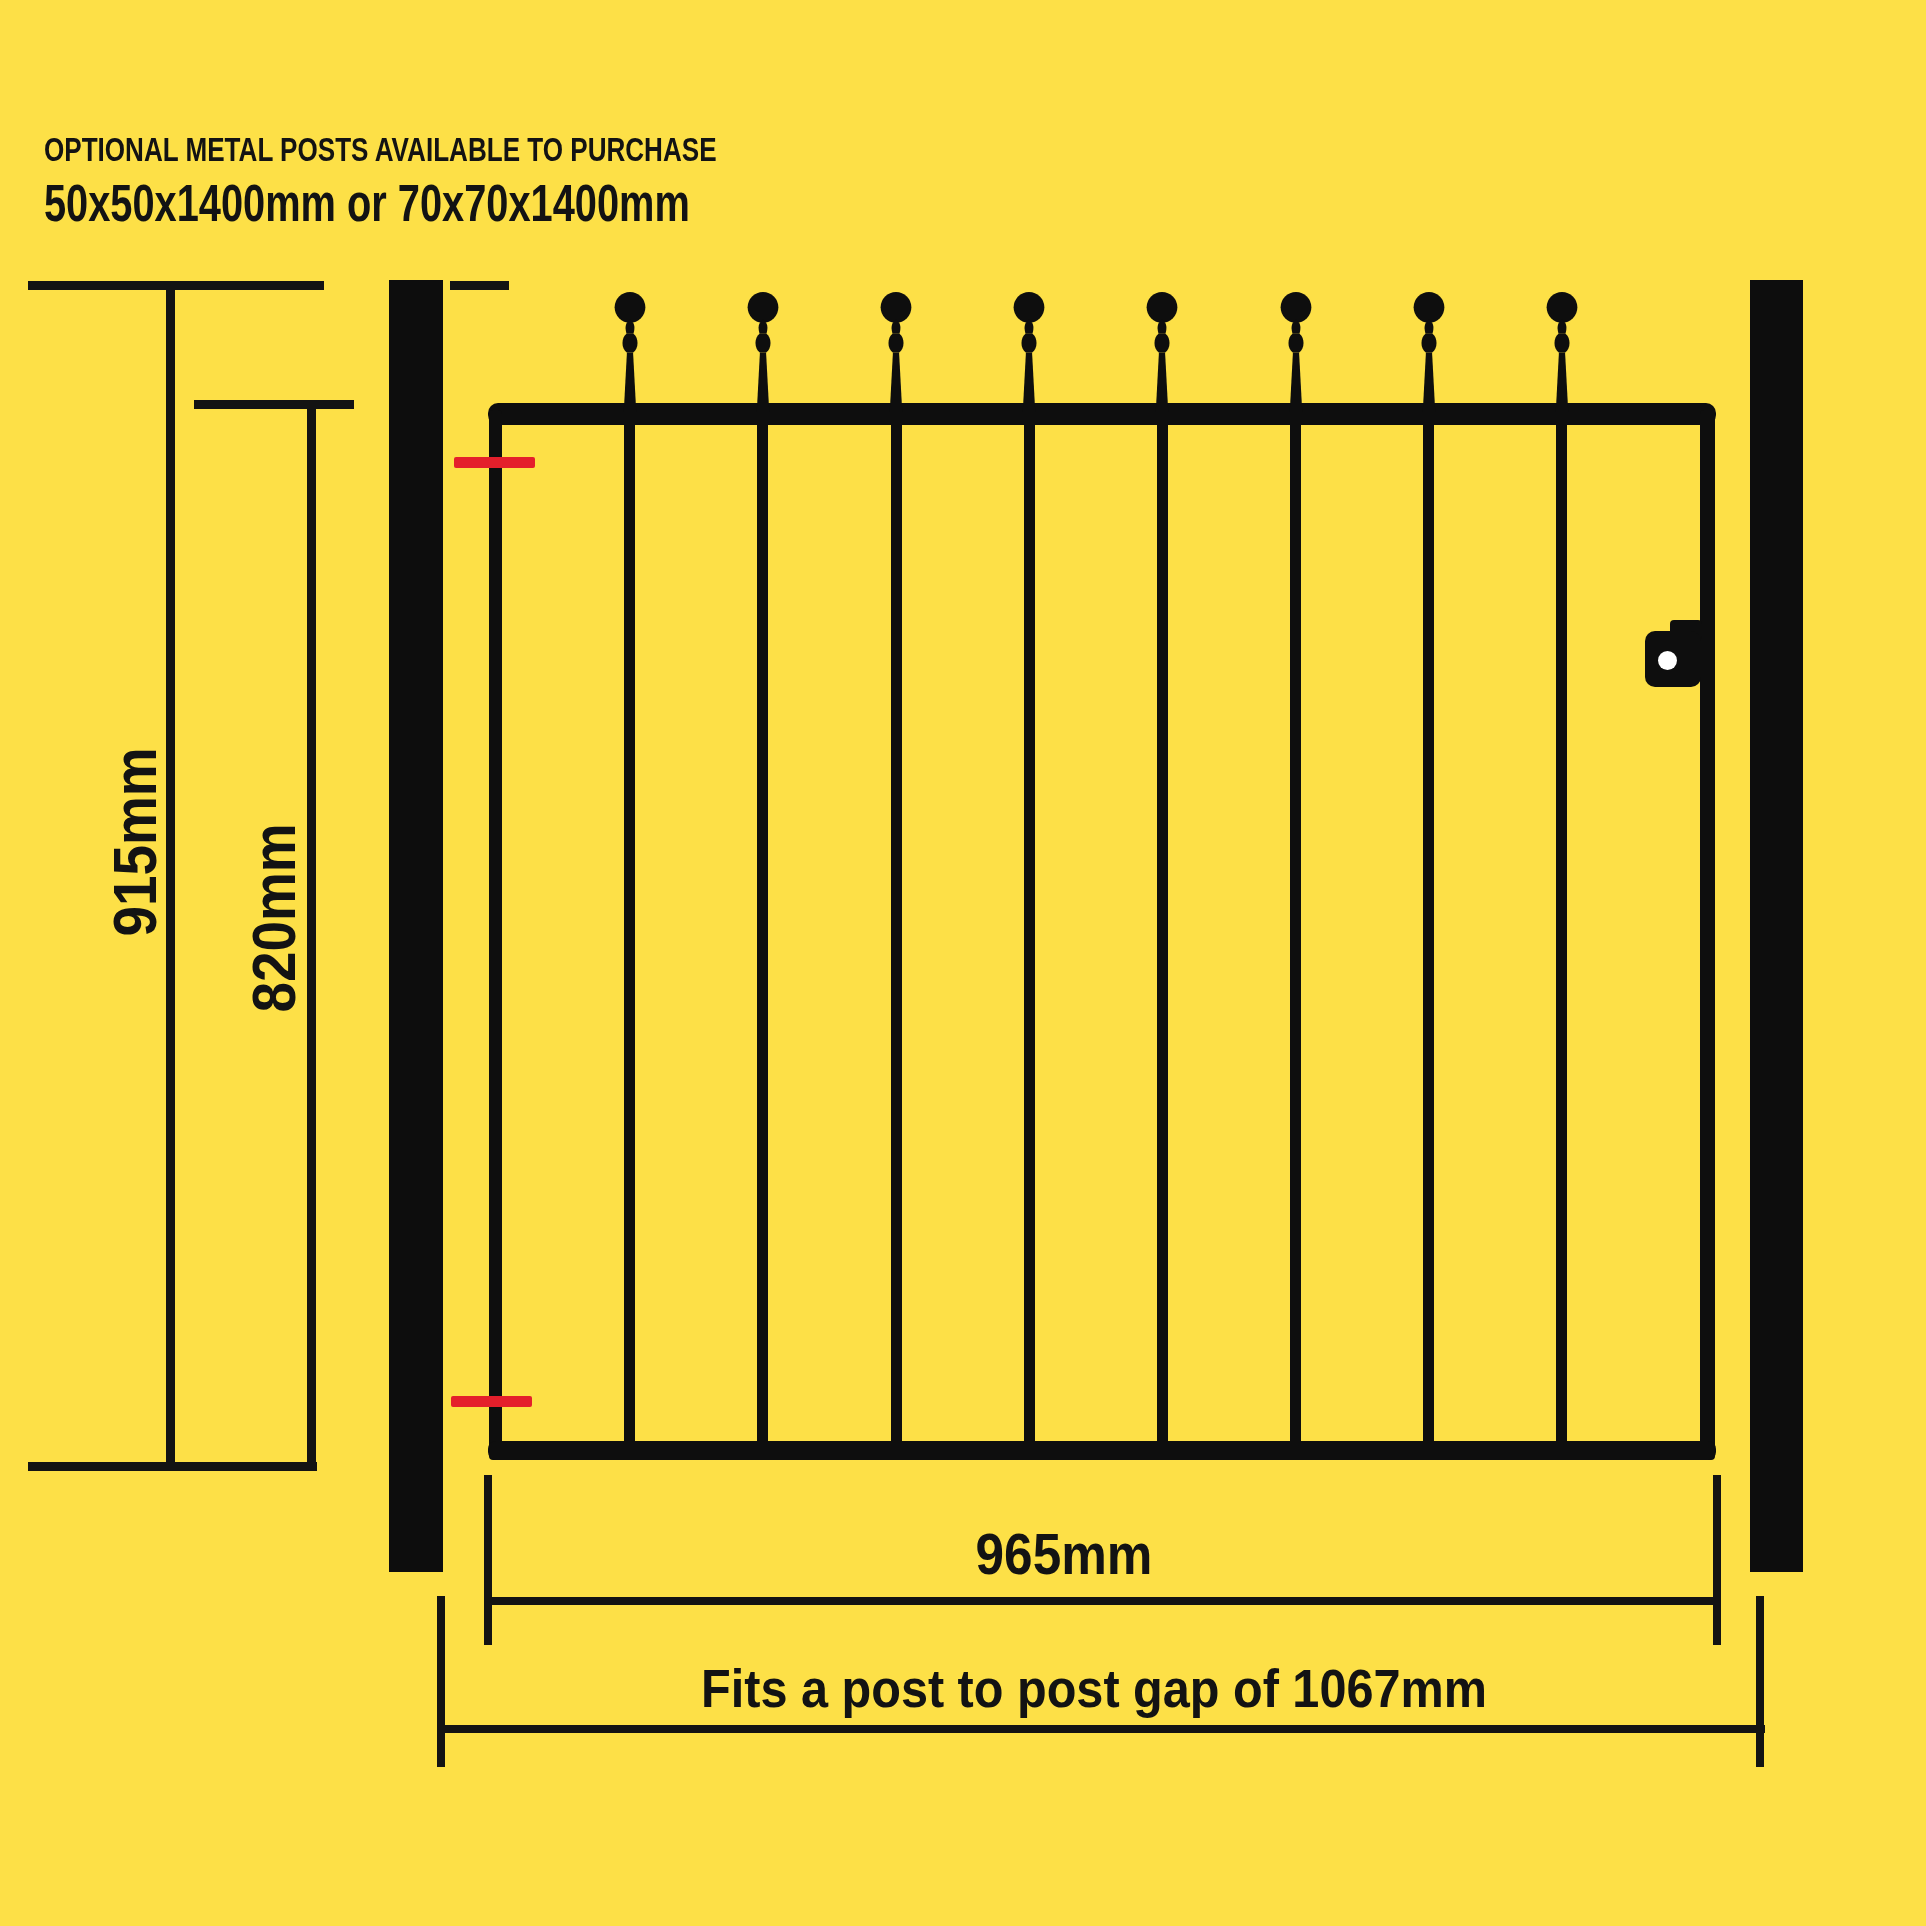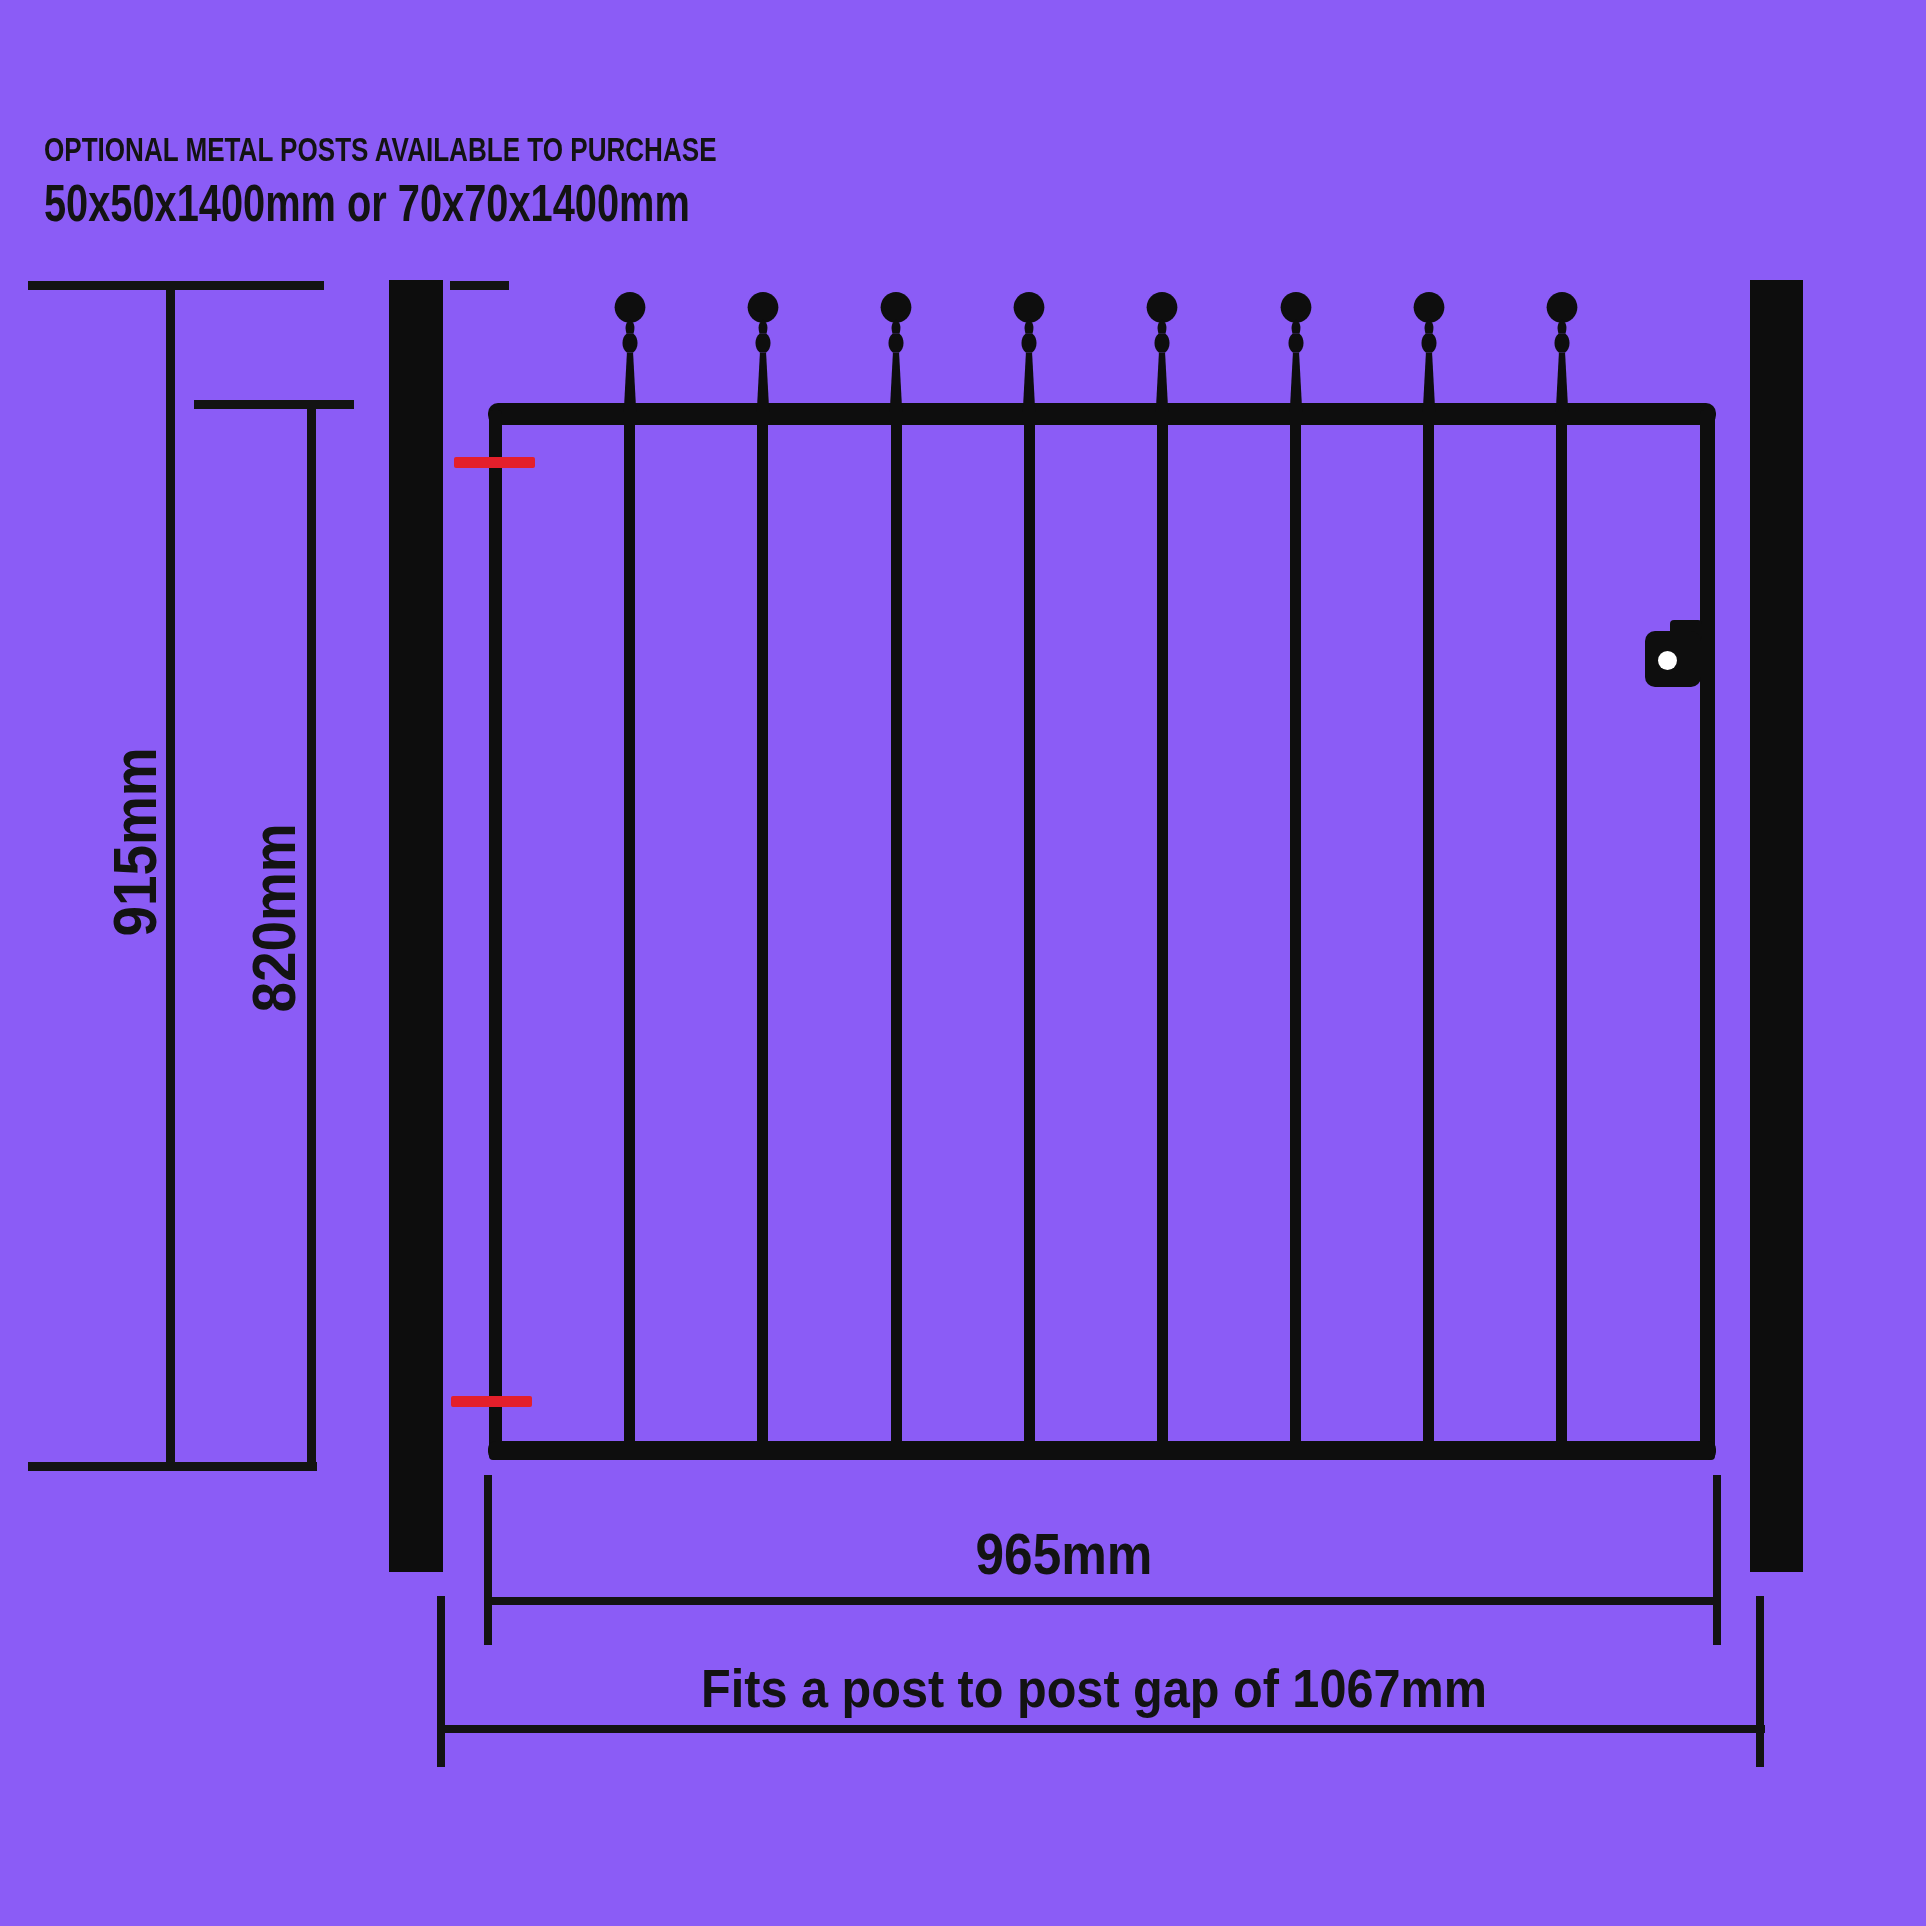--- a/index.html
+++ b/index.html
@@ -1,17 +1,17 @@
 <!DOCTYPE html>
 <html><head>
 <meta charset="utf-8">
 <style>
   html,body{margin:0;padding:0;background:#ffffff;}
   .canvas{
-    position:relative;width:1927px;height:1927px;background:#8b5cf6;
+    position:relative;width:1927px;height:1927px;background:#fde047;
     font-family:"Liberation Sans",sans-serif;color:#131313;overflow:hidden;
   }
   
   .title1{position:absolute;left:44px;top:133px;font-size:33px;font-weight:bold;
     line-height:1;white-space:nowrap;transform:scaleX(0.79);transform-origin:left top;
     letter-spacing:0px;color:#131313;}
   .title2{position:absolute;left:44px;top:178px;font-size:51px;font-weight:bold;
     line-height:1;white-space:nowrap;transform:scaleX(0.78);transform-origin:left top;color:#131313;}
   
   .dlh{position:absolute;height:9px;background:#131313;}

